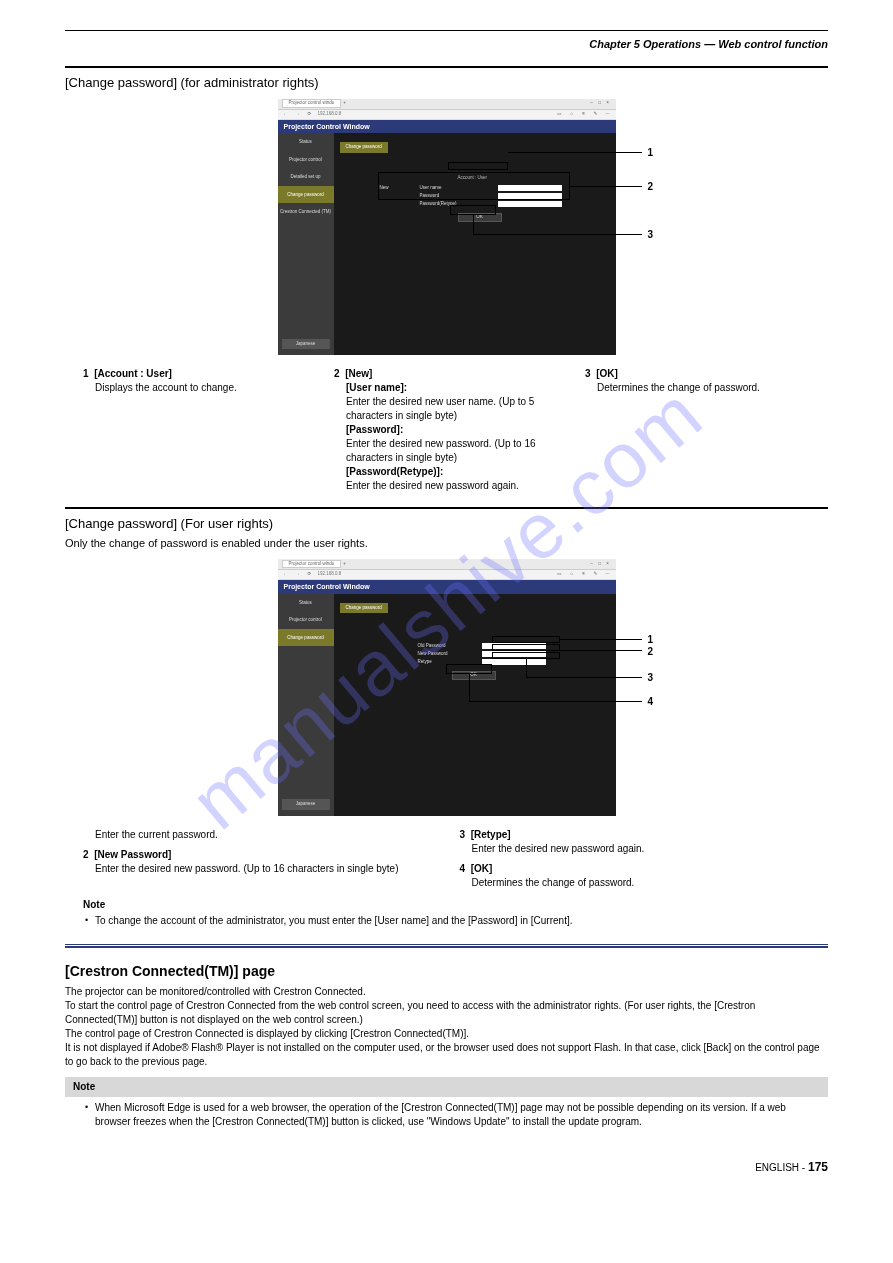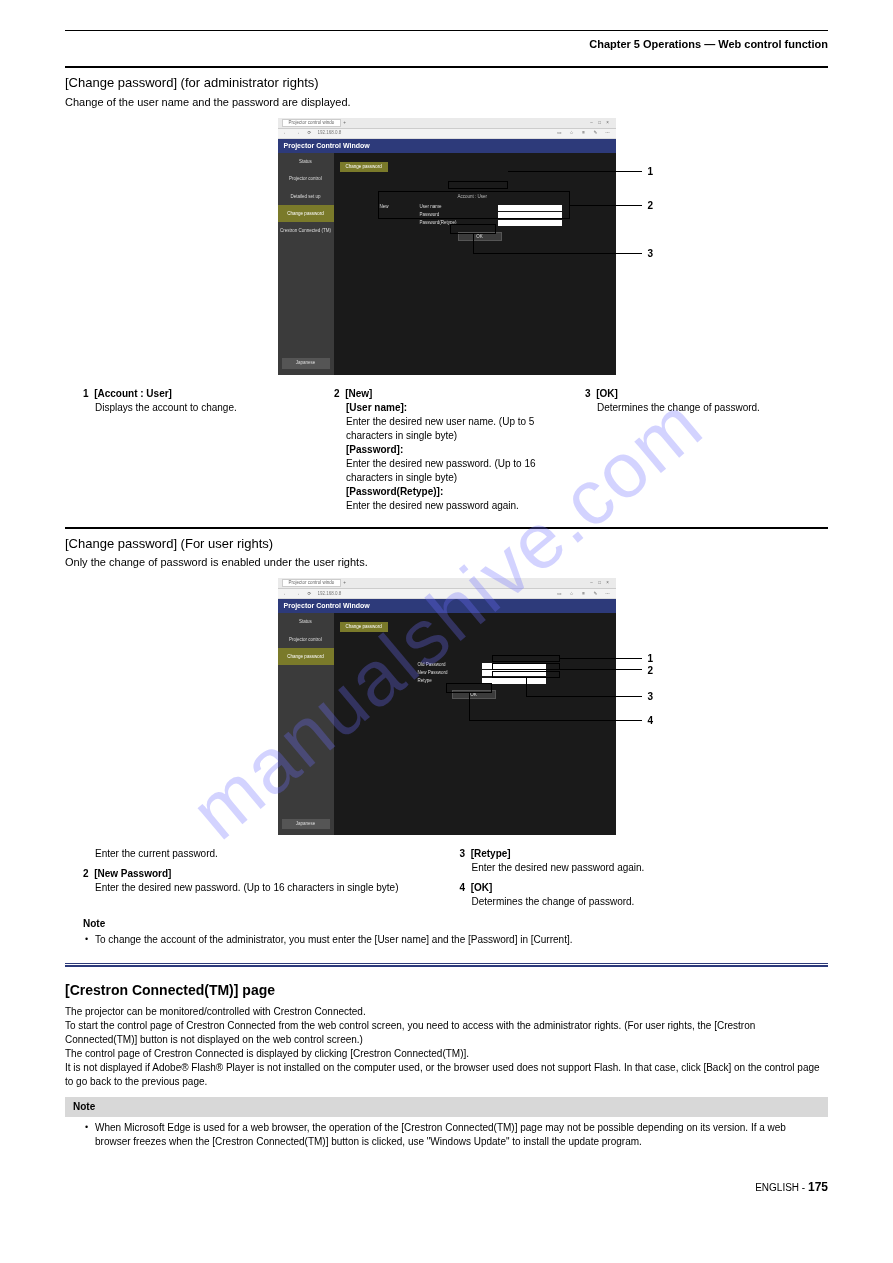--- a/index.html
+++ b/index.html
@@ -7,21 +7,21 @@
     font-family: Arial, Helvetica, sans-serif;
     background: #fff;
     color: #000;
     width: 893px;
     margin: 0 auto;
     font-size: 11px;
     line-height: 1.4;
   }
   .page { padding: 30px 65px 40px 65px; }
   .top-line { border-top: 1px solid #000; margin-bottom: 6px; }
-  .header-row { display: flex; justify-content: space-between; align-items: center; }
+  .header-row { display: flex; justify-content: space-between; align-items: center; font-style: italic; }
   .page-ref { font-size: 11px; font-weight: bold; }
   .section-rule { border-top: 2px solid #000; margin: 14px 0 6px 0; }
   .section-title { font-size: 13px; font-weight: normal; margin-bottom: 2px; }
   .section-sub { font-size: 11px; margin-bottom: 8px; }
 
   
   .shot-wrap { display: flex; justify-content: center; margin: 6px 0 12px 0; position: relative; }
   .shot { width: 338px; position: relative; }
   .titlebar { height: 11px; background: #eaeaea; display: flex; align-items:center; font-size:4.5px; color:#666; padding:0 4px; border-bottom:1px solid #ccc; }
   .titlebar .tab { background:#fff; padding:0 6px; border:1px solid #ccc; margin-right:2px; }
@@ -89,21 +89,20 @@
   <div class="watermark">manualshive.com</div>
 
   <div class="top-line"></div>
   <div class="header-row">
     <span></span>
     <span class="page-ref">Chapter 5   Operations — Web control function</span>
   </div>
 
   <div class="section-rule"></div>
   <div class="section-title">[Change password] (for administrator rights)</div>
-  <div class="section-sub">Change of the user name and the password are displayed.</div>
 
   <div class="shot-wrap">
     <div class="shot">
       <div class="titlebar">
         <span class="tab">Projector control windo</span>
         <span>+</span>
         <span class="spacer"></span>
         <span class="winbtn">–</span>
         <span class="winbtn">□</span>
         <span class="winbtn">×</span>

